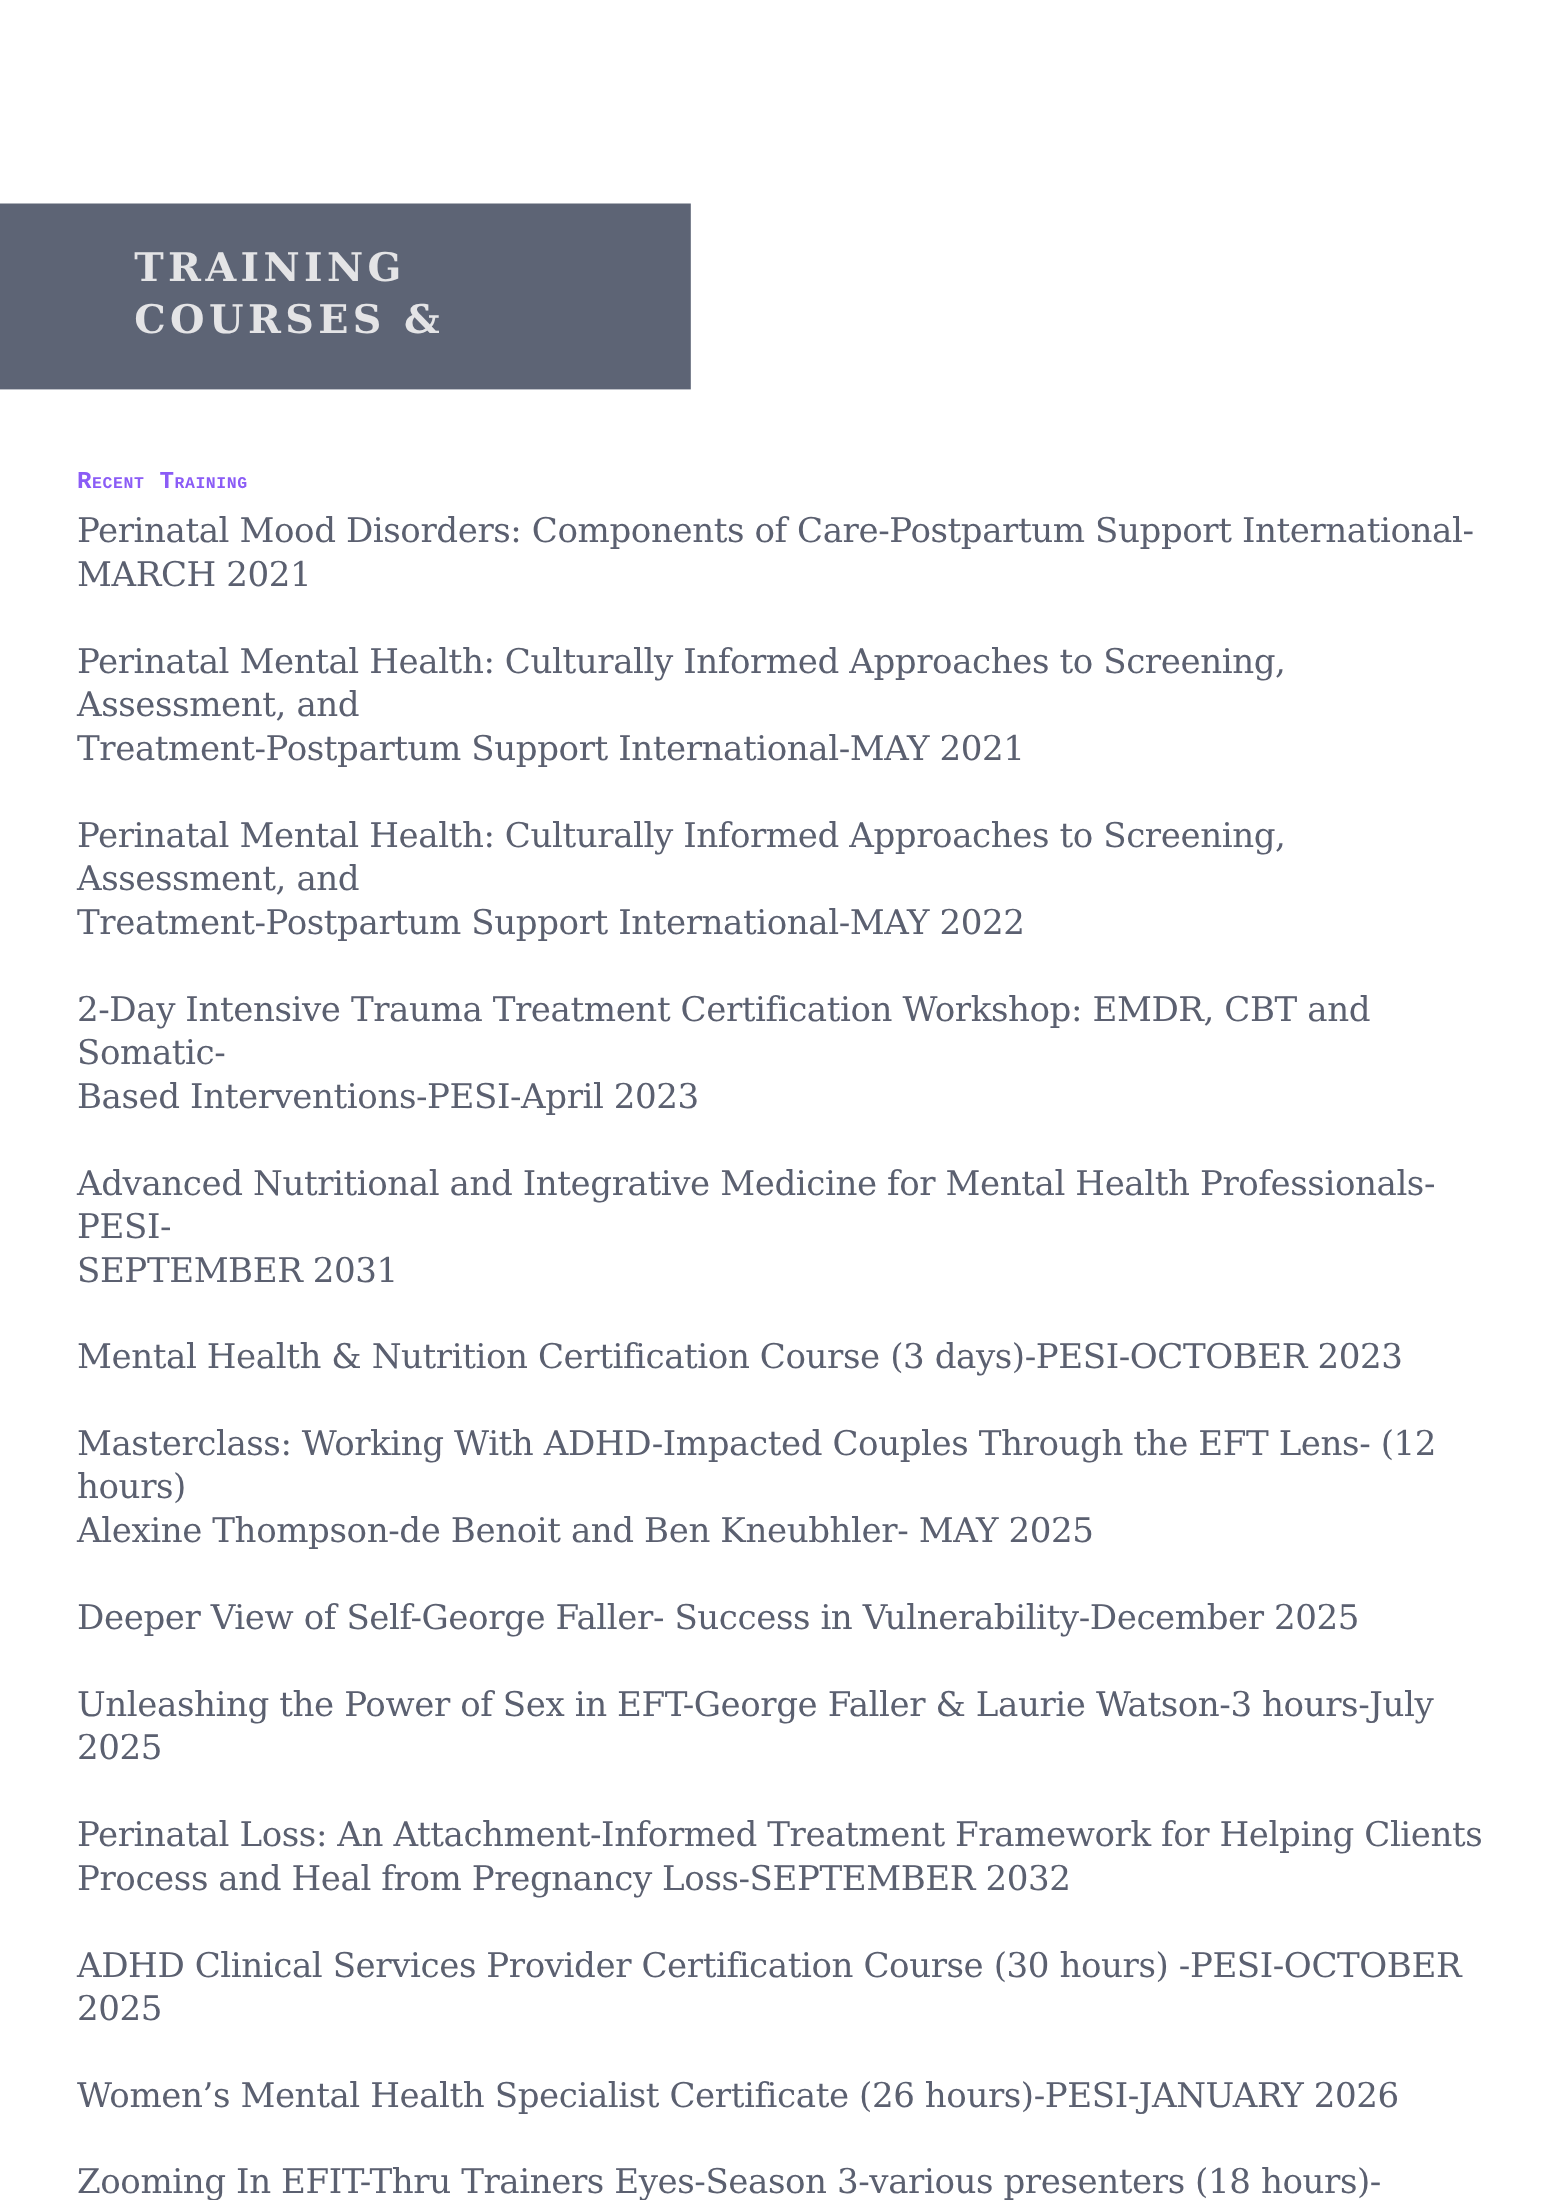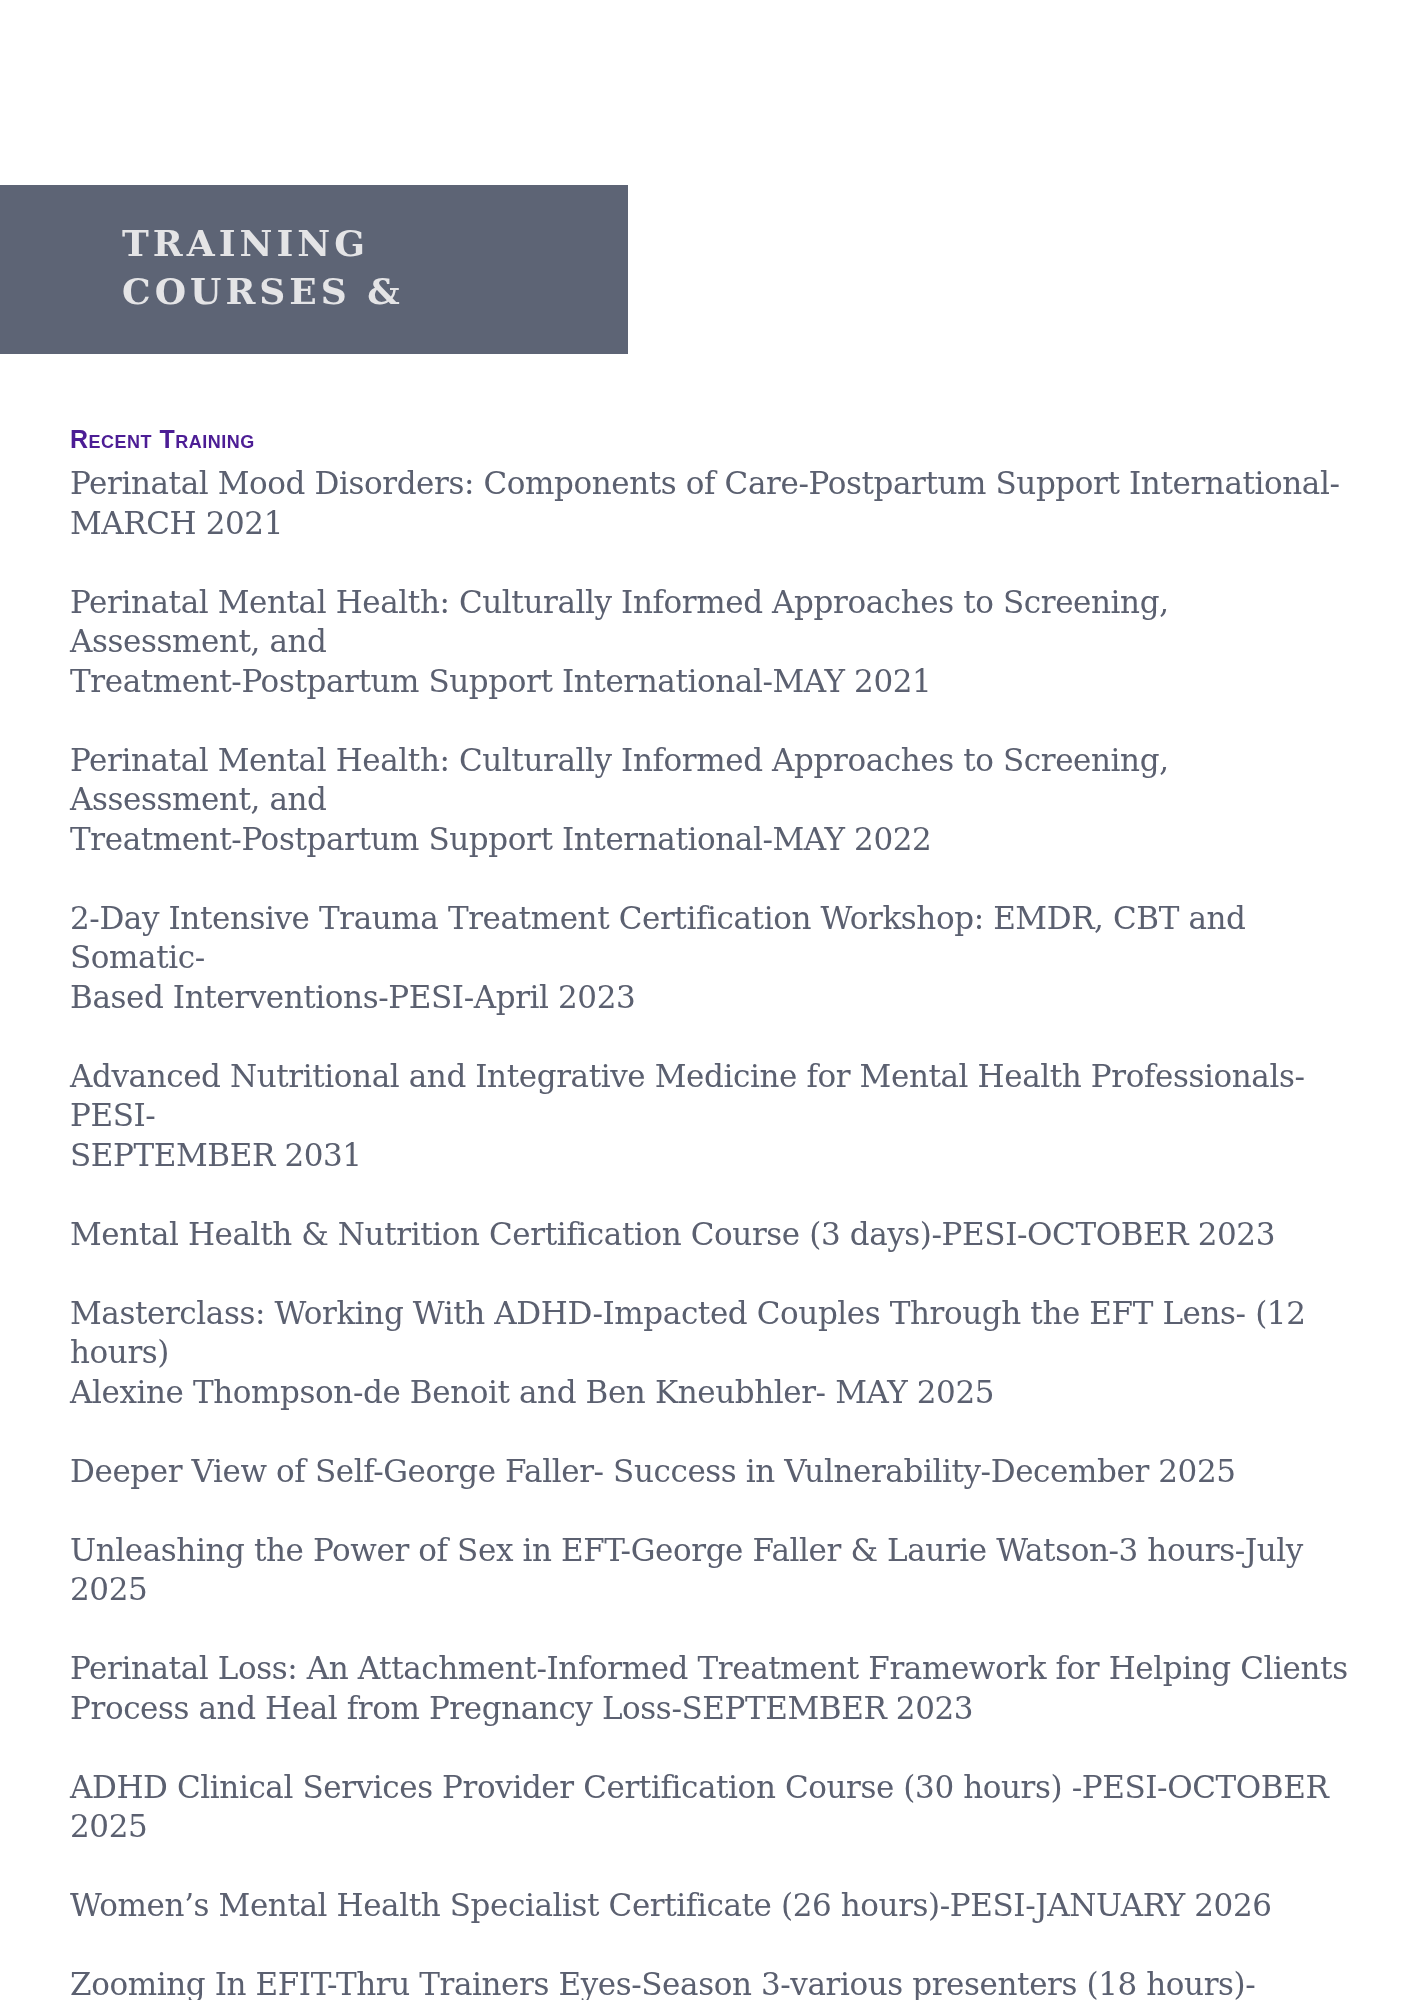--- a/index.html
+++ b/index.html
@@ -37,25 +37,25 @@
     .header-title span {
       display: block;
     }
     .content {
       position: absolute;
       left: 70px;
       top: 424px;
       width: 1280px;
     }
     .subtitle {
-      font-family: Liberation Sans, sans-serif;
+      font-family: Liberation Mono, monospace;
       font-variant: small-caps;
-      font-size: 25px;
+      font-size: 22px;
       letter-spacing: 0.5px;
-      color: #4c1d95;
+      color: #8b5cf6;
       margin: 0 0 10px 0;
       line-height: 30px;
     }
     .entries {
       list-style: none;
       margin: 0;
       padding: 0;
     }
     .entry {
       font-family: "DejaVu Serif", serif;
@@ -88,19 +88,19 @@
     <li class="entry">2-Day Intensive Trauma Treatment Certification Workshop: EMDR, CBT and Somatic-
 Based Interventions-PESI-April 2023</li>
     <li class="entry">Advanced Nutritional and Integrative Medicine for Mental Health Professionals-PESI-
 SEPTEMBER 2031</li>
     <li class="entry">Mental Health &amp; Nutrition Certification Course (3 days)-PESI-OCTOBER 2023</li>
     <li class="entry">Masterclass: Working With ADHD-Impacted Couples Through the EFT Lens- (12 hours)
 Alexine Thompson-de Benoit and Ben Kneubhler- MAY 2025</li>
     <li class="entry">Deeper View of Self-George Faller- Success in Vulnerability-December 2025</li>
     <li class="entry">Unleashing the Power of Sex in EFT-George Faller &amp; Laurie Watson-3 hours-July 2025</li>
     <li class="entry">Perinatal Loss: An Attachment-Informed Treatment Framework for Helping Clients
-Process and Heal from Pregnancy Loss-SEPTEMBER 2023</li>
+Process and Heal from Pregnancy Loss-SEPTEMBER 2032</li>
     <li class="entry">ADHD Clinical Services Provider Certification Course (30 hours) -PESI-OCTOBER 2025</li>
     <li class="entry">Women’s Mental Health Specialist Certificate (26 hours)-PESI-JANUARY 2026</li>
     <li class="entry">Zooming In EFIT-Thru Trainers Eyes-Season 3-various presenters (18 hours)-MARCH
 2025-JANUARY 2026</li>
   </ul>
 </div>
 
 </body></html>

